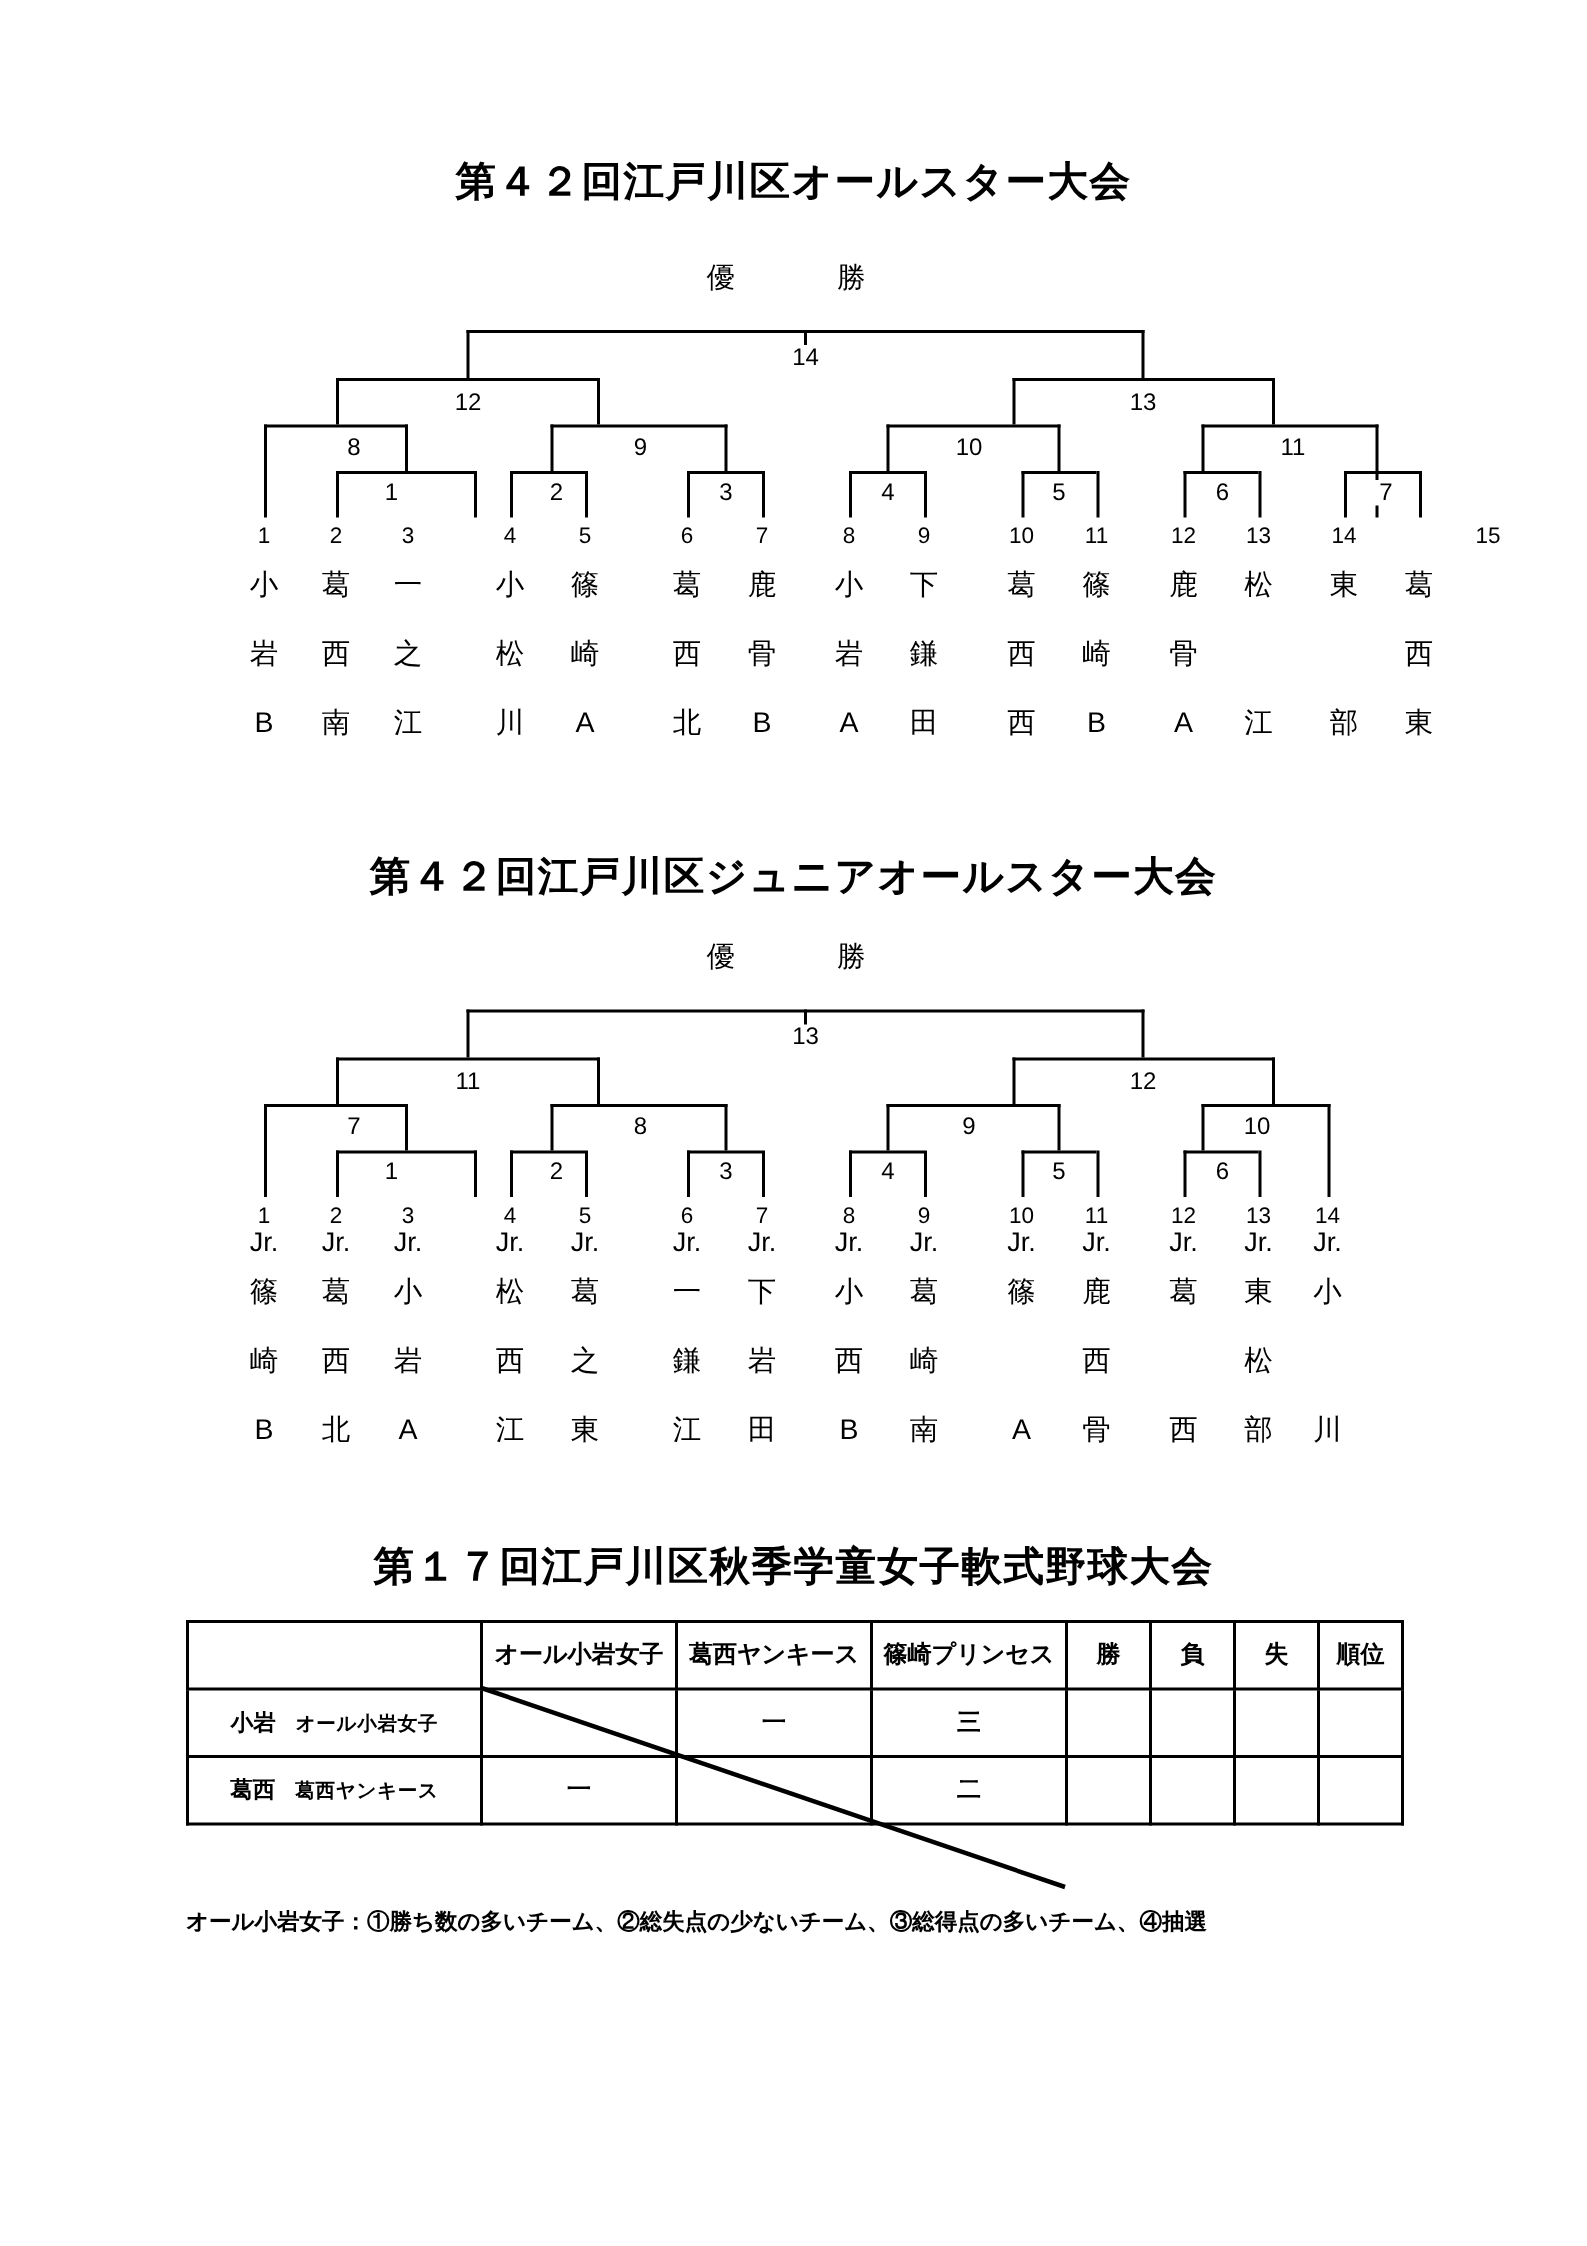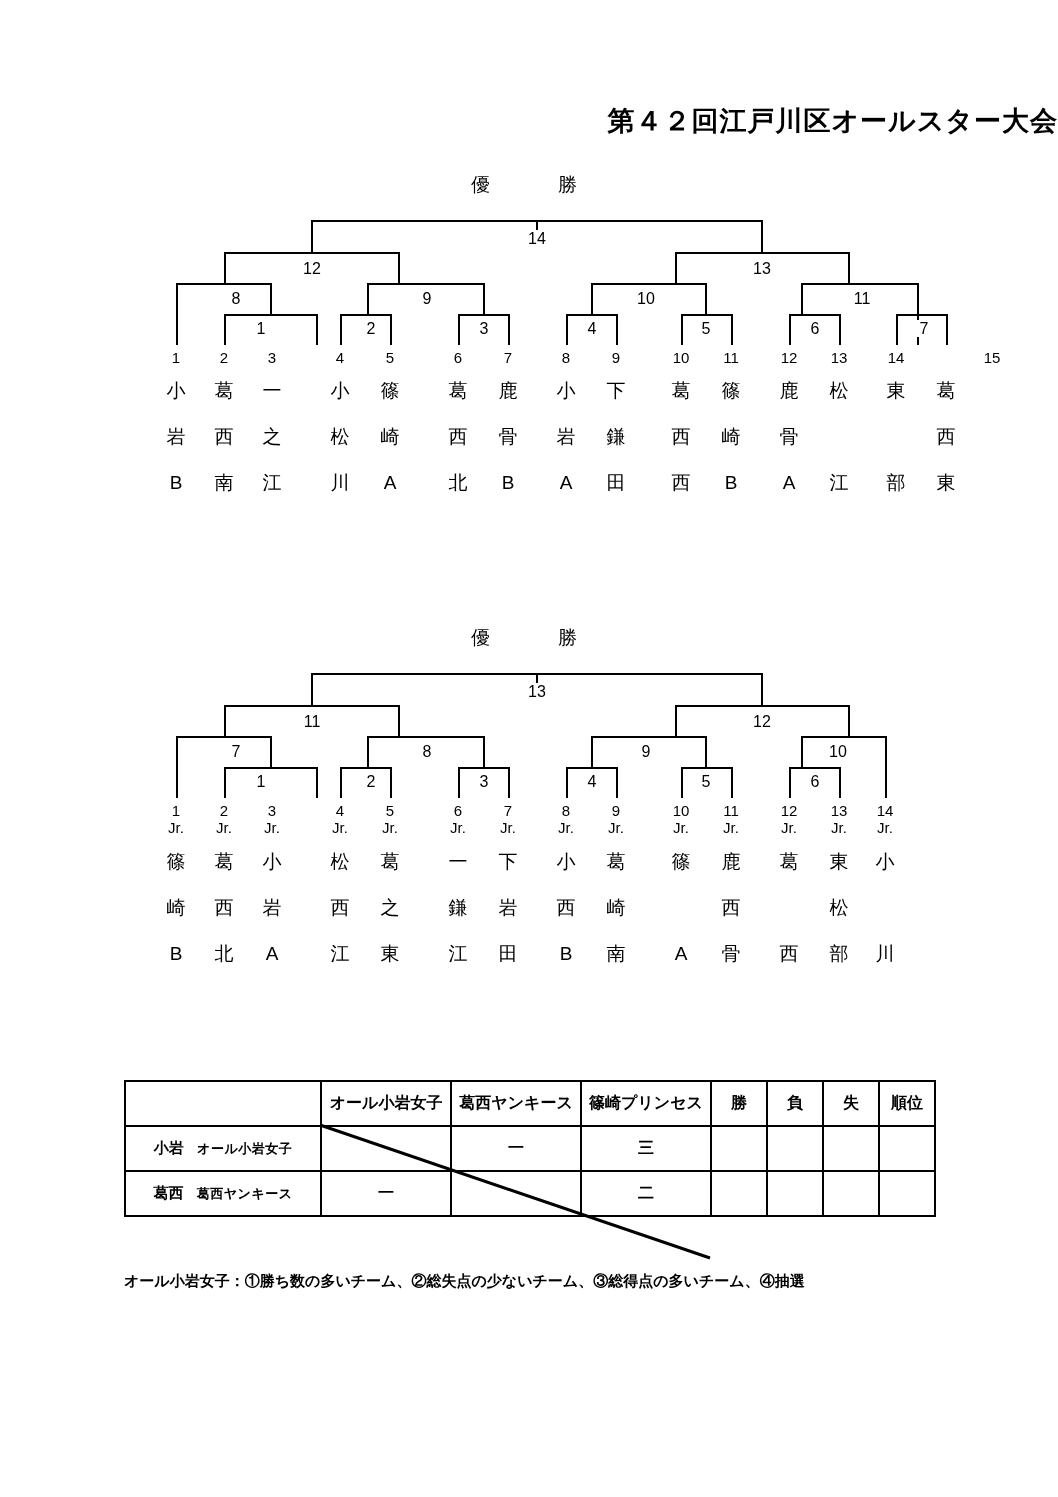--- a/index.html
+++ b/index.html
@@ -18,21 +18,21 @@
   .page {
     position: relative;
     width: 1058px;
     height: 1497px;
   }
 
   
   .doc-title {
     position: absolute;
     width: 100%;
-    text-align: right;
+    text-align: center;
     font-weight: bold;
     font-size: 27px;
     letter-spacing: 1px;
   }
   #title1 { top: 103px; }
   #title2 { top: 566px; }
   #title3 { top: 1026px; }
 
   .champion-label {
     position: absolute;
@@ -83,21 +83,21 @@
     text-align: center;
     transform: translateX(-50%);
     font-size: 19px;
     line-height: 46px;
     width: 46px;
   }
   .team-col .ch { display: block; height: 46px; }
   .team-col.jr { font-size: 19px; }
   .team-col .pre {
     display: block;
-    font-size: 15px;
+    font-size: 18px;
     height: 22px;
     line-height: 22px;
   }
 
   
   #rrwrap {
     position: absolute;
     left: 124px;
     top: 1080px;
     width: 812px;
@@ -313,20 +313,21 @@
       <span class="ch"></span>
       <span class="ch">部</span>
     </div>
     <div class="team-col" style="left:946px; top:168px;">
       <span class="ch">葛</span>
       <span class="ch">西</span>
       <span class="ch">東</span>
     </div>
   </div>
 
+  <div class="doc-title" id="title2">第４２回江戸川区ジュニアオールスター大会</div>
   <div class="champion-label" id="champ2">優　　勝</div>
 
   <div class="bracket" id="bracket2">
 
     <div class="hline" style="left:311px; top:20px; width:452px;"></div>
     <div class="vline" style="left:311px; top:20px; height:32px;"></div>
     <div class="vline" style="left:761px; top:20px; height:32px;"></div>
     <div class="vline" style="left:536px; top:20px; height:14px;"></div>
     <div class="node-num" style="left:537px; top:30px;">13</div>
 
@@ -484,20 +485,21 @@
       <span class="ch">部</span>
     </div>
     <div class="team-col jr" style="left:885px; top:164px;">
       <span class="pre">Jr.</span>
       <span class="ch">小</span>
       <span class="ch"></span>
       <span class="ch">川</span>
     </div>
   </div>
 
+  <div class="doc-title" id="title3">第１７回江戸川区秋季学童女子軟式野球大会</div>
 
   <div id="rrwrap">
     <table class="rr">
       <colgroup>
         <col class="c0">
           <col class="c1">
           <col class="c2">
           <col class="c3">
         <col class="cs">
           <col class="cs">

